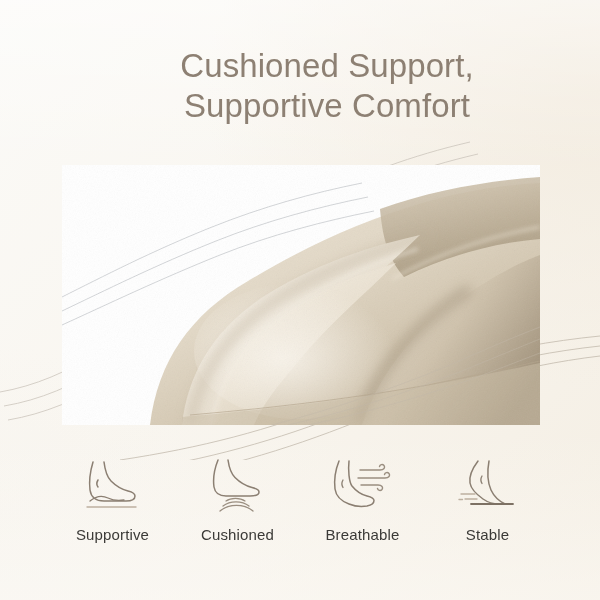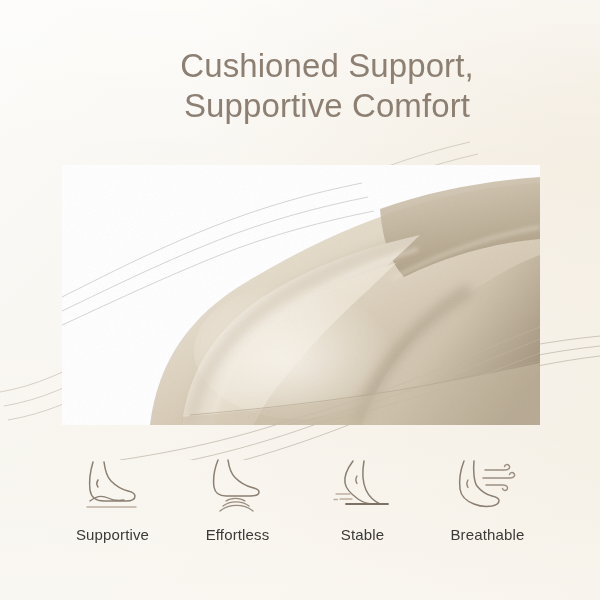--- a/index.html
+++ b/index.html
@@ -228,52 +228,52 @@
         <path d="M11 4 C 7 14 6 24 7 31 C 8 37 12 40 19 40 L43 40
                  C 49 40 52 38.5 52 36 C 52 33.5 49 32.5 45 31.5
                  C 39 30 33 26.5 28 21.5 C 24 17.5 22 11 21 4"></path>
         <g stroke="#9a8e80" stroke-width="1.3">
           <path d="M19 45 C 24 41.5 33 41.5 38 45"></path>
           <path d="M16 50 C 23 44.5 35 44.5 42 50"></path>
           <path d="M13 55 C 22 47.5 37 47.5 46 55"></path>
         </g>
       </svg>
     </div>
-    <div class="cap">Effortless</div>
+    <div class="cap">Cushioned</div>
+  </div>
+
+  <div class="feature">
+    <div class="ico">
+      <svg width="66" height="58" viewBox="0 0 66 58" fill="none" stroke="#8b7f72" stroke-width="1.5" stroke-linecap="round" stroke-linejoin="round">
+        <path d="M9 5 C 5 15 4 25 5 33 C 6 40 11 45 19 48
+                 C 25 50.5 31 51 37 50 C 42 49 44 47 44 44.5
+                 C 44 42 41 41 37 40 C 31 38.5 26 35 22 30
+                 C 19 26 18 14 19 5"></path>
+        <path d="M13 24 C 11.5 26.5 11.5 29 13 31.5" stroke-width="1.3"></path>
+        <g stroke="#9a8e80" stroke-width="1.4">
+          <path d="M30 14 H 50 C 54 14 55.5 11.5 54 9.5 C 52.5 7.8 50 8.5 49.5 10.5"></path>
+          <path d="M28 22 H 55 C 59 22 60.5 19.5 59 17.5 C 57.5 15.8 55 16.5 54.5 18.5"></path>
+          <path d="M31 29 H 48 C 52 29 53.5 31.5 52 33.5 C 50.5 35.2 48 34.5 47.5 32.5"></path>
+        </g>
+      </svg>
+    </div>
+    <div class="cap">Breathable</div>
   </div>
 
   <div class="feature">
     <div class="ico">
       <svg width="62" height="58" viewBox="0 0 62 58" fill="none" stroke="#8b7f72" stroke-width="1.5" stroke-linecap="round" stroke-linejoin="round">
         <path d="M21 5 C 15 13 12 21 13 27 C 14 33 19 38 26 43
                  C 31 46.5 36 48 42 48 L50 48"></path>
         <path d="M32 5 C 30 16 30.5 26 34 34 C 37 40.5 42 45 48 48"></path>
         <path d="M25 20 C 23.5 22.5 23.5 25 25 27.5" stroke-width="1.3"></path>
         <path d="M14 48 H 56" stroke="#7d7164" stroke-width="1.8"></path>
         <g stroke="#bdb0a0" stroke-width="1.4">
           <path d="M4 38 H 18"></path>
           <path d="M8 43 H 20"></path>
           <path d="M2 43.5 H 5.5"></path>
         </g>
       </svg>
     </div>
     <div class="cap">Stable</div>
   </div>
 
-  <div class="feature">
-    <div class="ico">
-      <svg width="66" height="58" viewBox="0 0 66 58" fill="none" stroke="#8b7f72" stroke-width="1.5" stroke-linecap="round" stroke-linejoin="round">
-        <path d="M9 5 C 5 15 4 25 5 33 C 6 40 11 45 19 48
-                 C 25 50.5 31 51 37 50 C 42 49 44 47 44 44.5
-                 C 44 42 41 41 37 40 C 31 38.5 26 35 22 30
-                 C 19 26 18 14 19 5"></path>
-        <path d="M13 24 C 11.5 26.5 11.5 29 13 31.5" stroke-width="1.3"></path>
-        <g stroke="#9a8e80" stroke-width="1.4">
-          <path d="M30 14 H 50 C 54 14 55.5 11.5 54 9.5 C 52.5 7.8 50 8.5 49.5 10.5"></path>
-          <path d="M28 22 H 55 C 59 22 60.5 19.5 59 17.5 C 57.5 15.8 55 16.5 54.5 18.5"></path>
-          <path d="M31 29 H 48 C 52 29 53.5 31.5 52 33.5 C 50.5 35.2 48 34.5 47.5 32.5"></path>
-        </g>
-      </svg>
-    </div>
-    <div class="cap">Breathable</div>
-  </div>
-
 </div>
 
 </body></html>

